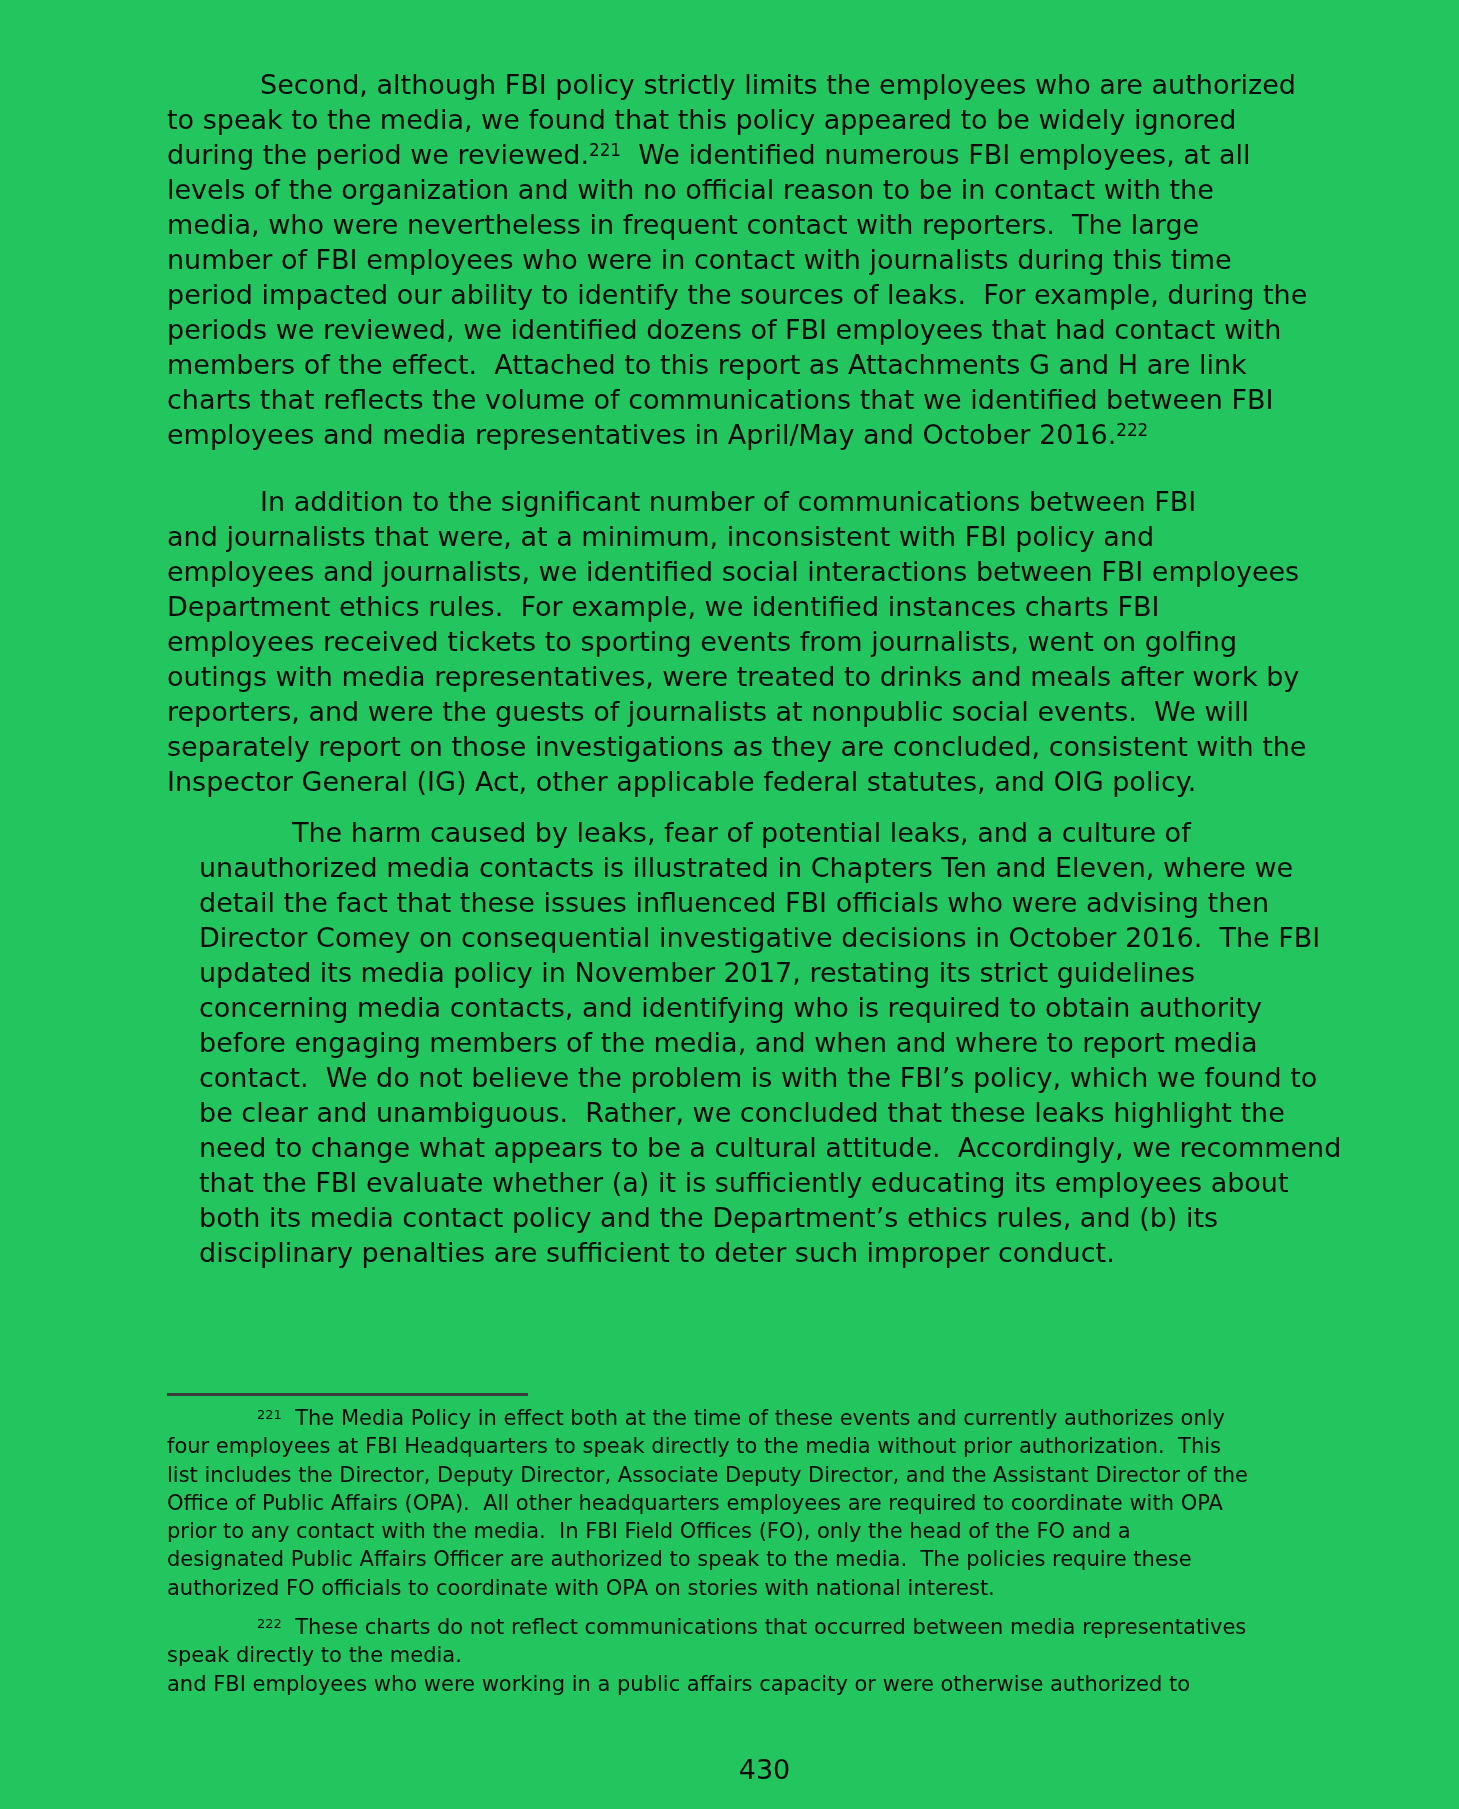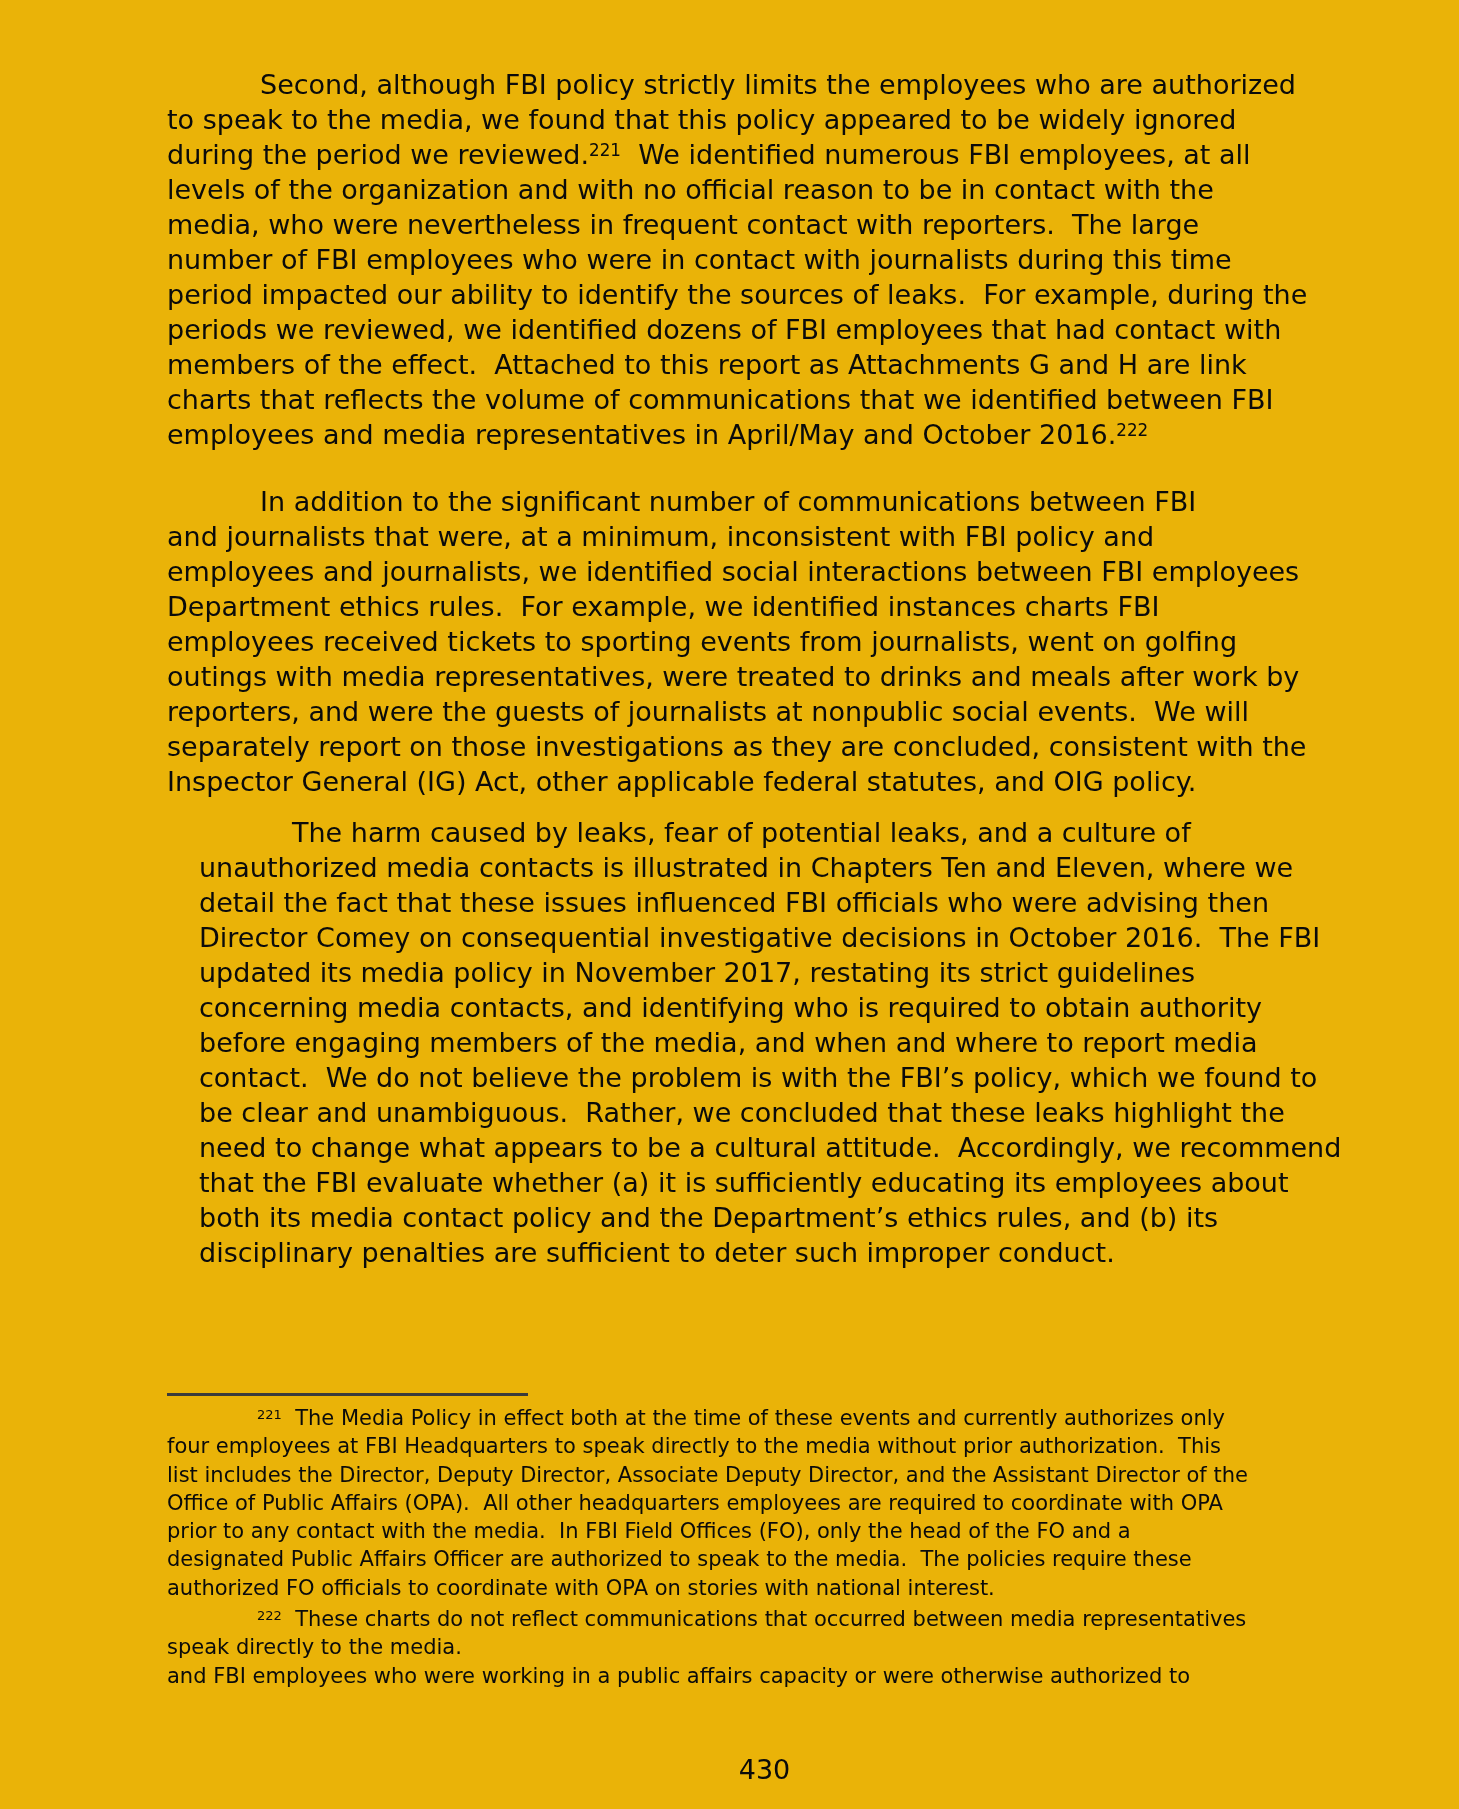--- a/index.html
+++ b/index.html
@@ -1,19 +1,19 @@
 <!DOCTYPE html>
 <html style="--hl-color: #ececec;"><head>
 <meta charset="utf-8">
 <style>
   html,body{margin:0;padding:0;background:#ffffff;}
   .page{
     position:relative;
     width:1459px;height:1809px;
-    background:#eab308;
+    background:#22c55e;
     font-family:"DejaVu Sans","Liberation Sans",sans-serif;
     color:#0b0b0b;
     overflow:hidden;
   }
   .text-block{
     position:absolute;
     left:167px;top:0;
     width:1195px;
     padding-top:67px;
   }
@@ -50,21 +50,21 @@
     background:#3b3b3b;
   }
   .fnote{font-size:21px;}
   .fnote .fline{
     white-space:pre;
     height:28.3px;
     line-height:28.3px;
   }
   .fnote .fline.indent{padding-left:90px;}
   .fnote-1{margin-top:8px;}
-  .fnote-2{margin-top:3px;}
+  .fnote-2{margin-top:11px;}
   .page-number{
     position:absolute;
     top:1752px;
     left:0;
     width:1195px;
     text-align:center;
     font-size:27px;
     line-height:35px;
   }
 </style>

